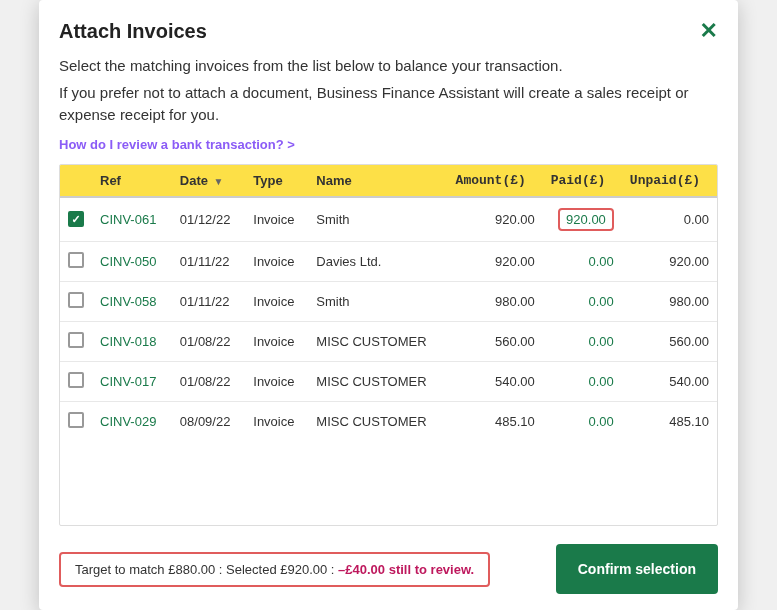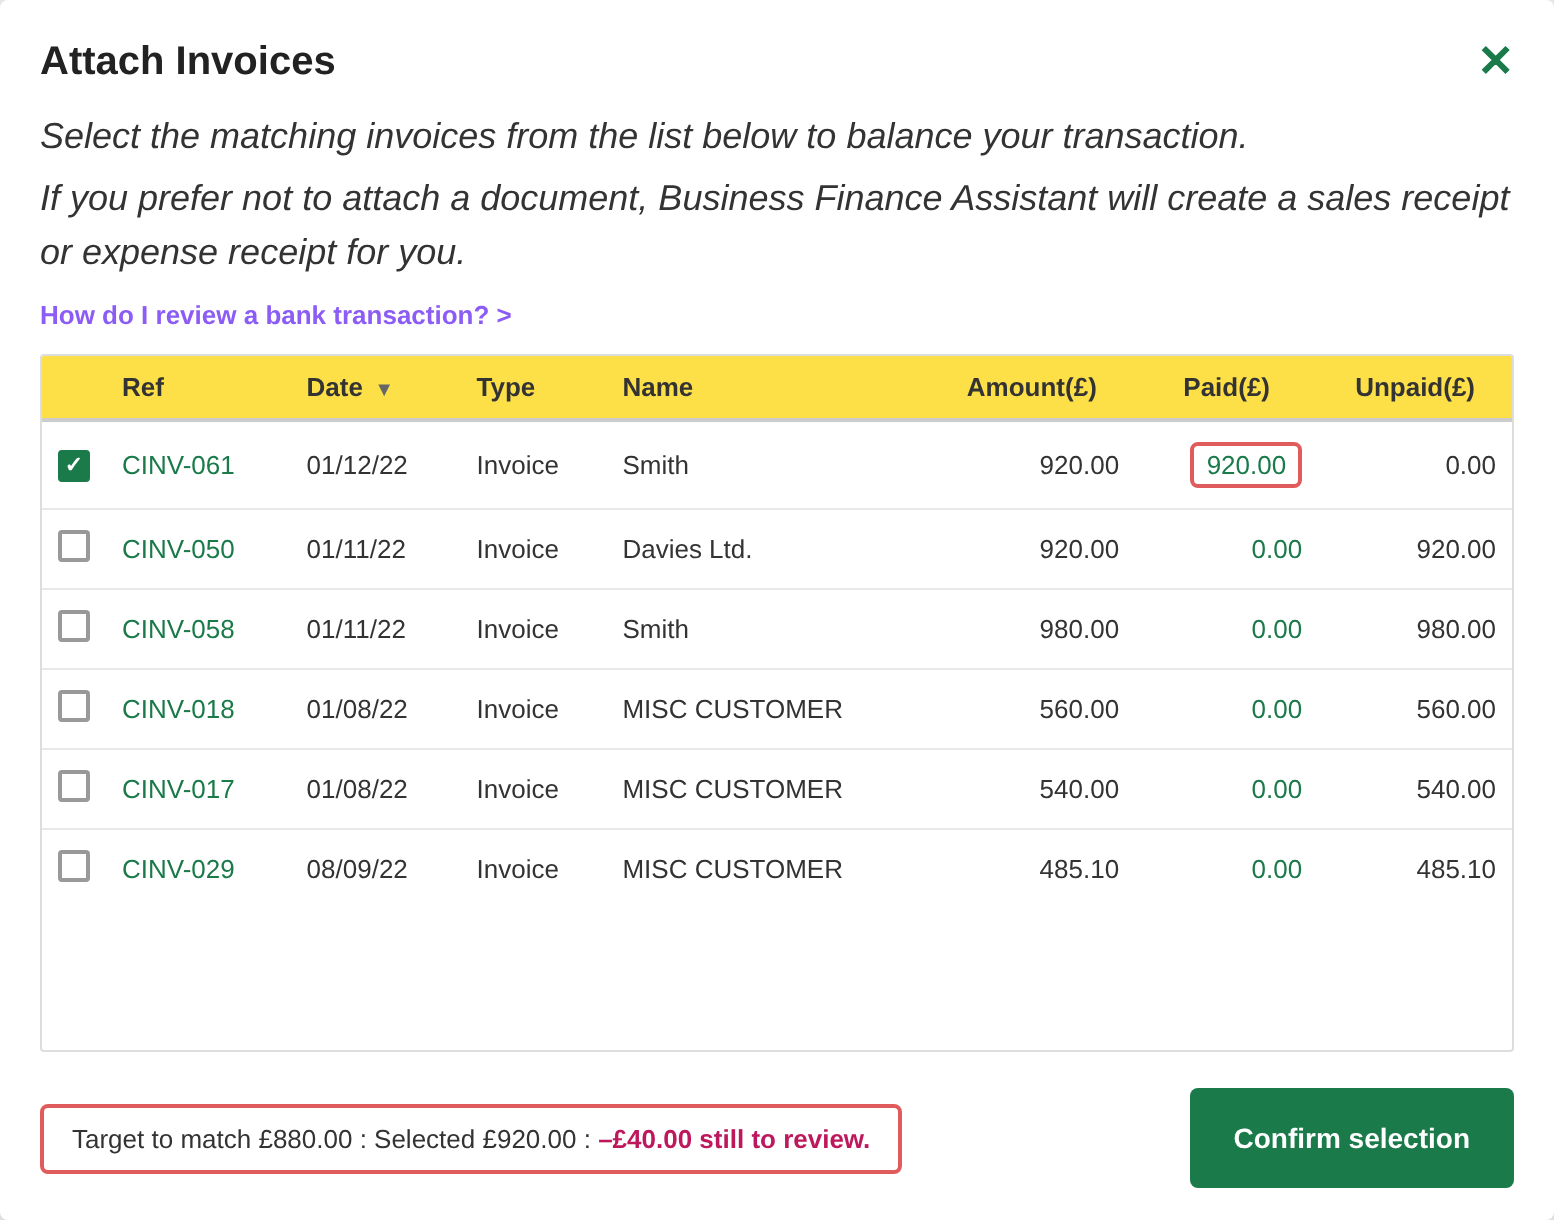--- a/index.html
+++ b/index.html
@@ -6,21 +6,21 @@
     body {
       font-family: Arial, sans-serif;
       background: #f0f0f0;
       display: flex;
       justify-content: center;
       align-items: center;
       min-height: 100vh;
     }
     .modal {
       background: #fff;
-      width: 777px;
+      width: 699px;
       min-height: 610px;
       border-radius: 4px;
       box-shadow: 0 4px 20px rgba(0,0,0,0.2);
       display: flex;
       flex-direction: column;
       position: relative;
       padding: 20px 20px 16px 20px;
     }
     .modal-header {
       display: flex;
@@ -37,25 +37,24 @@
       background: none;
       border: none;
       cursor: pointer;
       color: #1a7a4a;
       font-size: 22px;
       font-weight: bold;
       line-height: 1;
       padding: 0;
     }
     .modal-desc {
-      font-size: 18px;
+      font-size: 15px;
       color: #333;
       margin-bottom: 4px;
       line-height: 1.5;
-      font-style: italic;
     }
     .help-link {
       color: #8b5cf6;
       font-size: 13px;
       font-weight: bold;
       text-decoration: none;
       cursor: pointer;
       display: inline-block;
       margin-top: 6px;
       margin-bottom: 12px;
@@ -77,21 +76,22 @@
       border-bottom: 2px solid #ccc;
     }
     thead th {
       padding: 8px 8px;
       text-align: left;
       color: #333;
       font-weight: 600;
       white-space: nowrap;
     }
     thead th.amount-col, thead th.paid-col, thead th.unpaid-col {
-      text-align: center;
+      text-align: left;
+      font-family: Liberation Mono, monospace;
     }
     tbody tr {
       border-bottom: 1px solid #e8e8e8;
     }
     tbody tr:last-child { border-bottom: none; }
     tbody td {
       padding: 10px 8px;
       color: #333;
       margin-top: 39px;
     }

